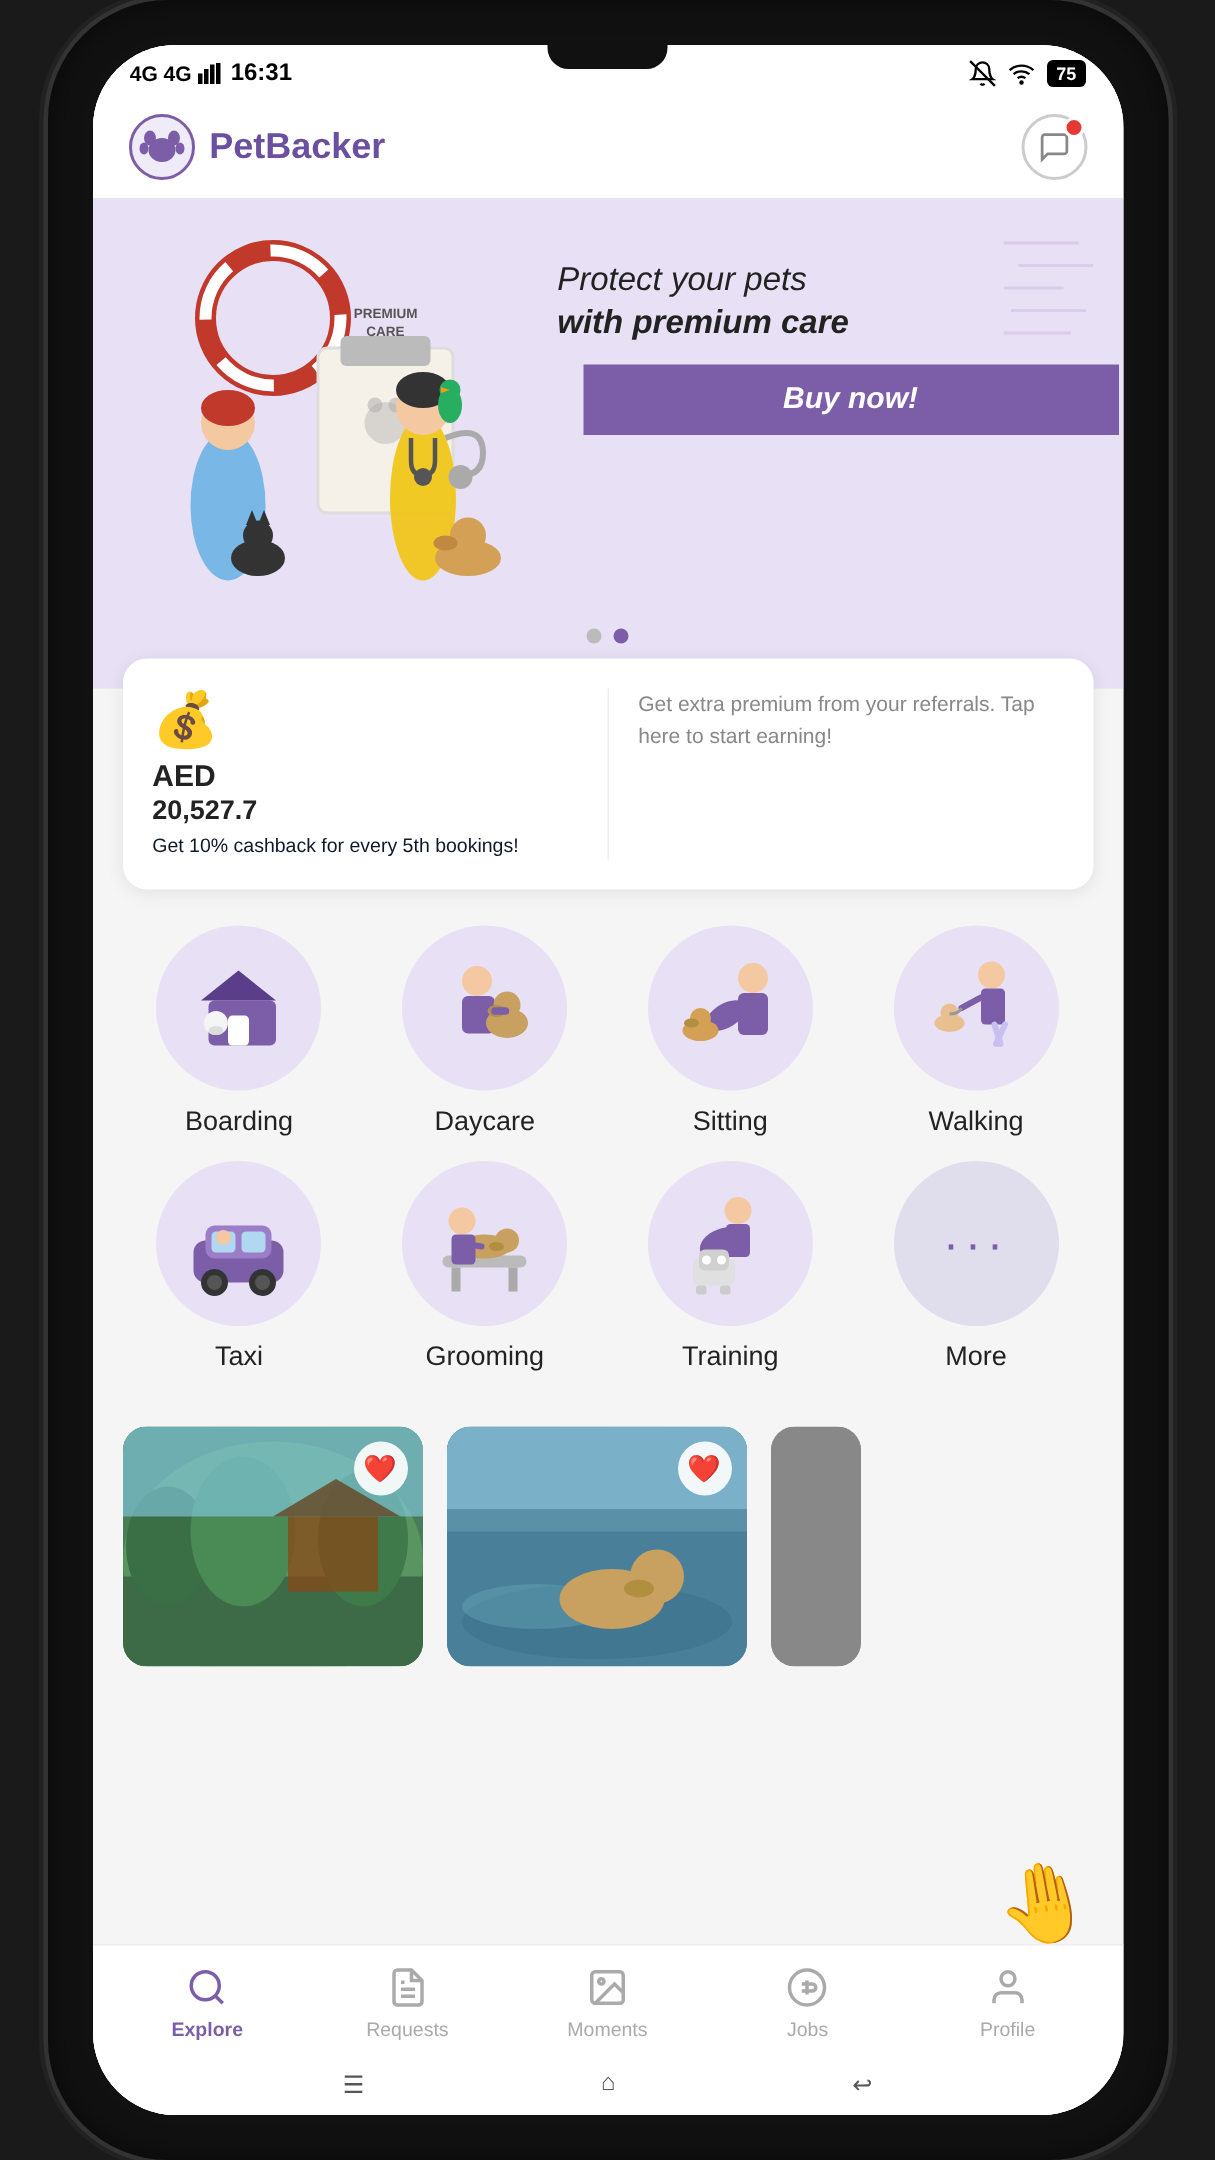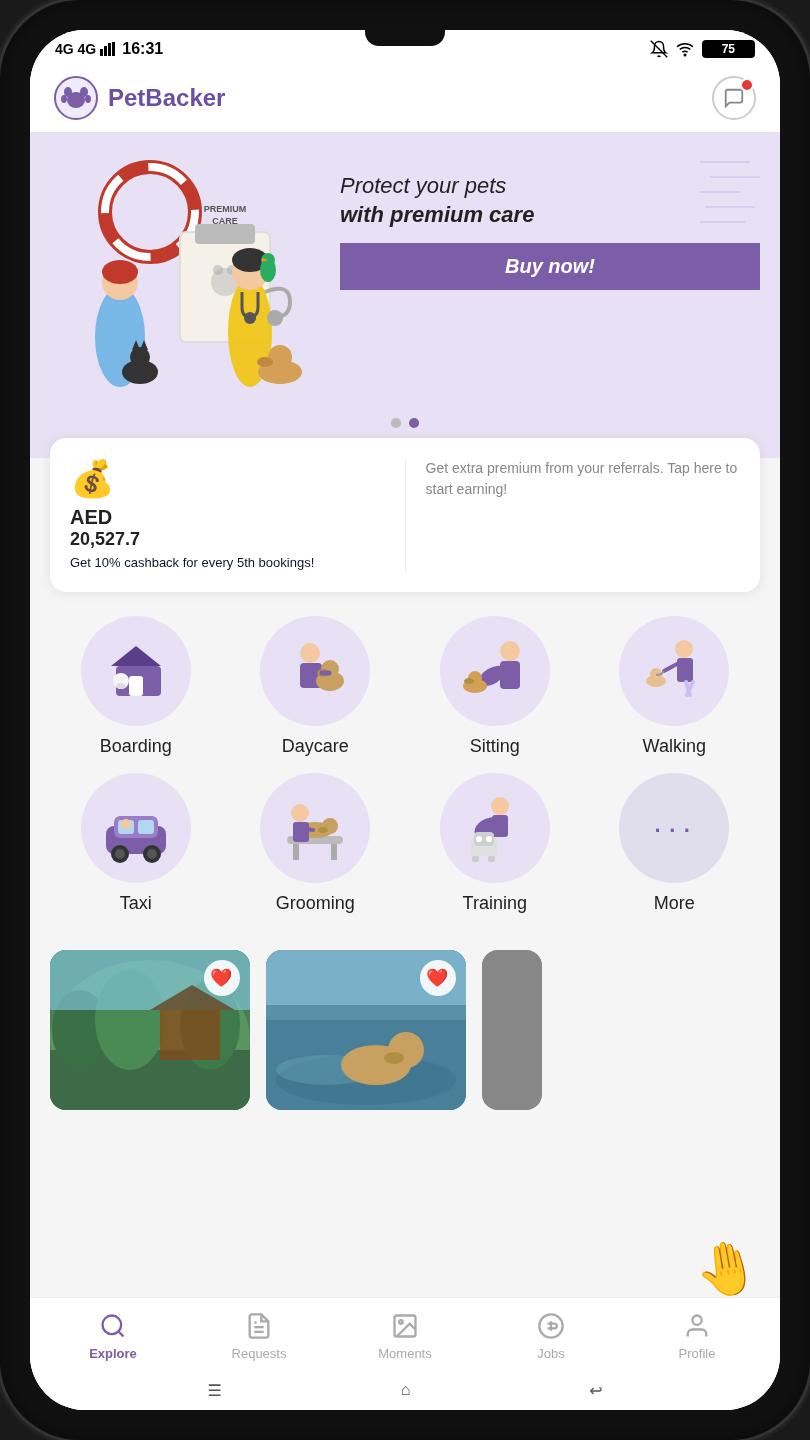--- a/index.html
+++ b/index.html
@@ -5,21 +5,21 @@
     * { margin: 0; padding: 0; box-sizing: border-box; }
     body {
       background: #1a1a1a;
       display: flex;
       justify-content: center;
       align-items: center;
       min-height: 100vh;
       font-family: -apple-system, BlinkMacSystemFont, 'Segoe UI', sans-serif;
     }
     .phone-frame {
-      width: 810px;
+      width: 747px;
       height: 1440px;
       background: #111;
       border-radius: 80px;
       position: relative;
       box-shadow: 0 0 0 3px #333, 0 0 0 6px #222, inset 0 0 20px rgba(0,0,0,0.5);
       overflow: hidden;
     }
 
     .phone-screen {
       position: absolute;
@@ -63,21 +63,21 @@
     }
     .status-right svg { width: 18px; height: 18px; }
     .battery-icon {
       display: flex;
       align-items: center;
       gap: 2px;
       font-size: 12px;
       font-weight: 600;
       background: #000;
       color: #fff;
-      padding: 2px 20px;
+      padding: 2px 6px;
       border-radius: 4px;
     }
     
     .notch {
       position: absolute;
       top: 28px;
       left: 50%;
       transform: translateX(-50%);
       width: 80px;
       height: 18px;
@@ -174,20 +174,21 @@
       color: #fff;
       padding: 12px 28px;
       border-radius: 0;
       font-size: 20px;
       font-style: italic;
       font-weight: 600;
       text-align: center;
       cursor: pointer;
       border: none;
       width: 100%;
+      margin-left: 17px;
     }
     
     .deco-lines {
       position: absolute;
       top: 20px;
       right: 20px;
       opacity: 0.4;
     }
     .banner-dots {
       display: flex;

